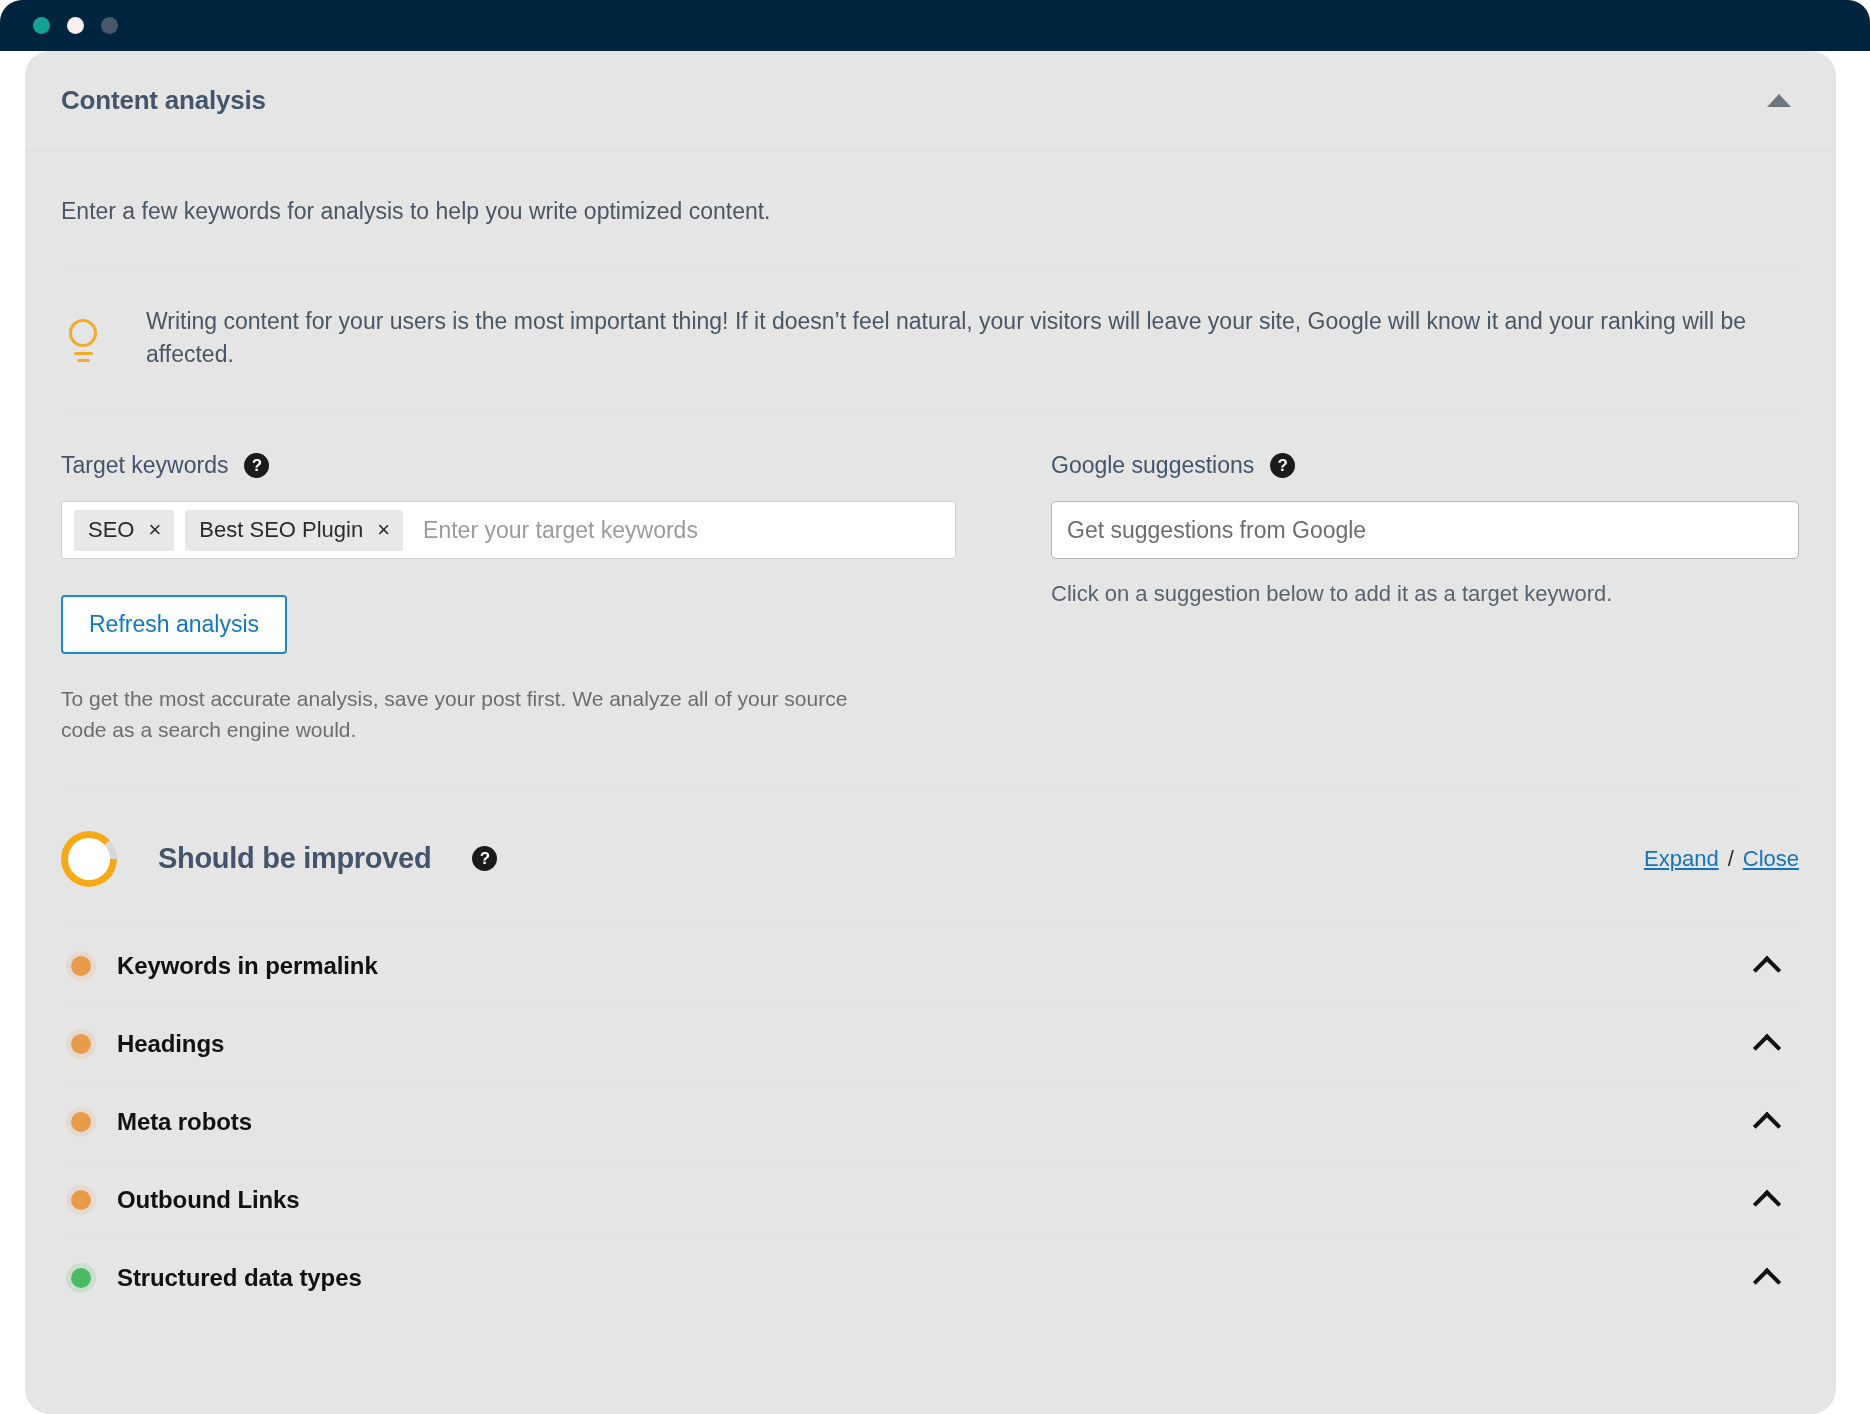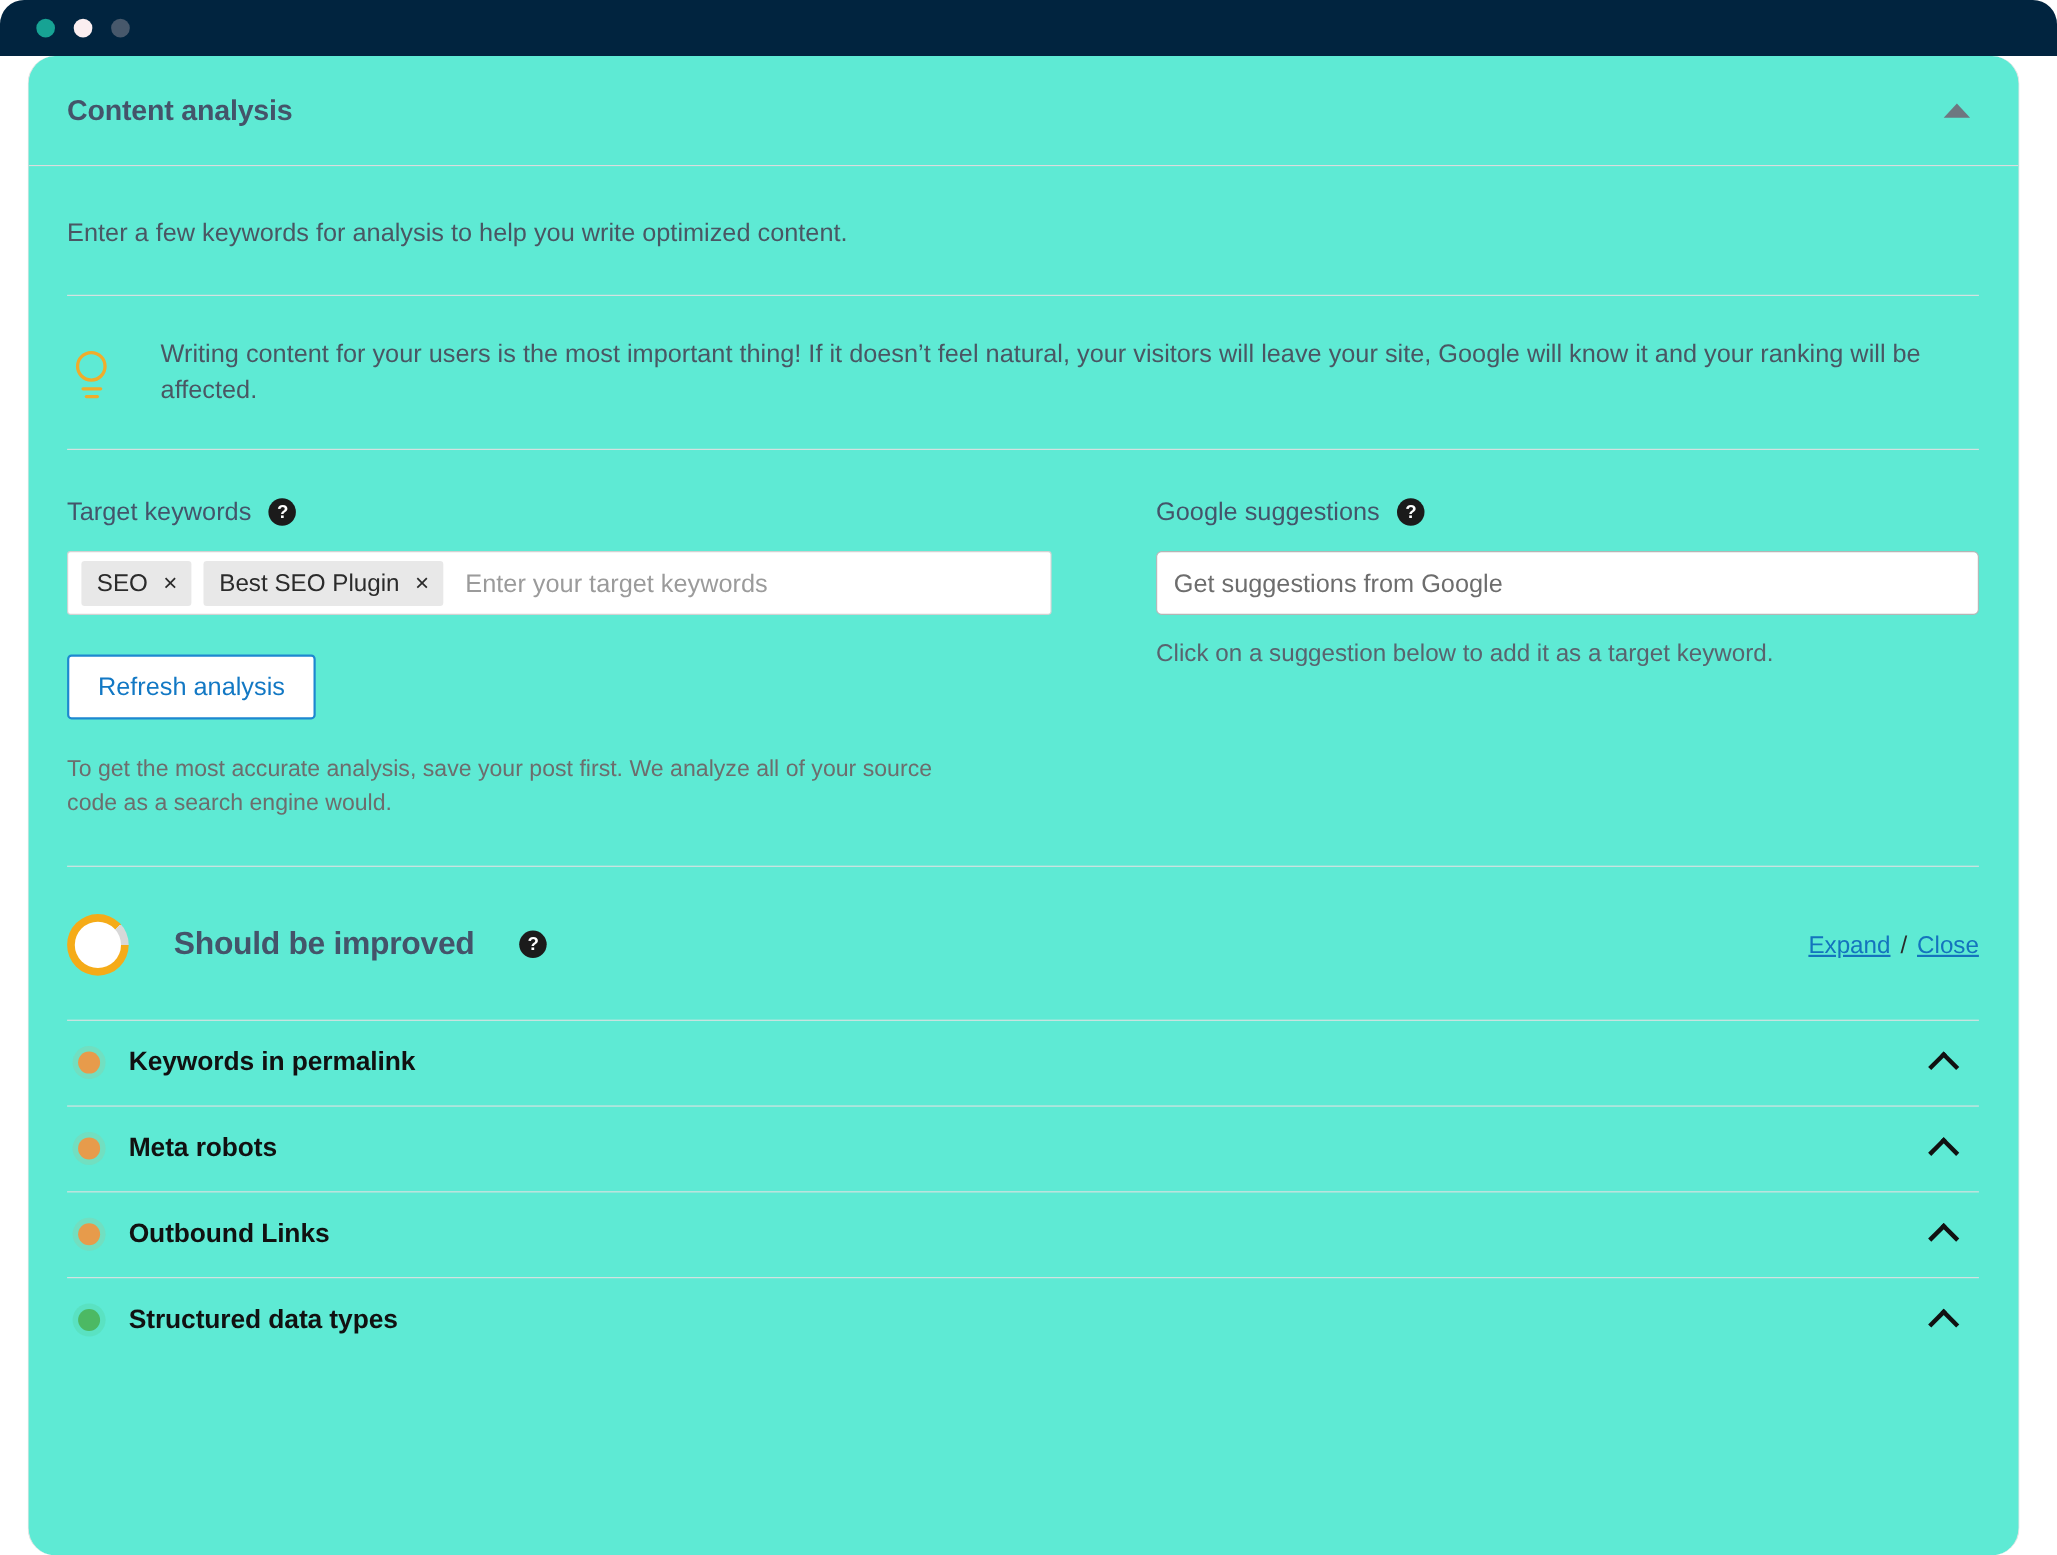--- a/index.html
+++ b/index.html
@@ -39,21 +39,21 @@
     margin-right: 17px;
     flex: 0 0 auto;
   }
 
   
   .panel {
     position: relative;
     margin: 0 34px 0 25px;
     border-left: 1px solid #e4e4e4;
     border-right: 1px solid #e4e4e4;
-    background: #5eead4;
+    background: #e5e5e5;
     height: 1363px;
     overflow: hidden;
     border-radius: 25px;
   }
 
   .panel-header {
     height: 100px;
     display: flex;
     align-items: center;
     justify-content: space-between;
@@ -384,20 +384,27 @@
       <div>
 
         <div class="acc-item">
           <div class="acc-left">
             <span class="status-dot orange"></span>
             <span class="acc-label">Keywords in permalink</span>
           </div>
           <span class="chev"></span>
         </div>
 
+        <div class="acc-item">
+          <div class="acc-left">
+            <span class="status-dot orange"></span>
+            <span class="acc-label">Headings</span>
+          </div>
+          <span class="chev"></span>
+        </div>
 
         <div class="acc-item">
           <div class="acc-left">
             <span class="status-dot orange"></span>
             <span class="acc-label">Meta robots</span>
           </div>
           <span class="chev"></span>
         </div>
 
         <div class="acc-item">

